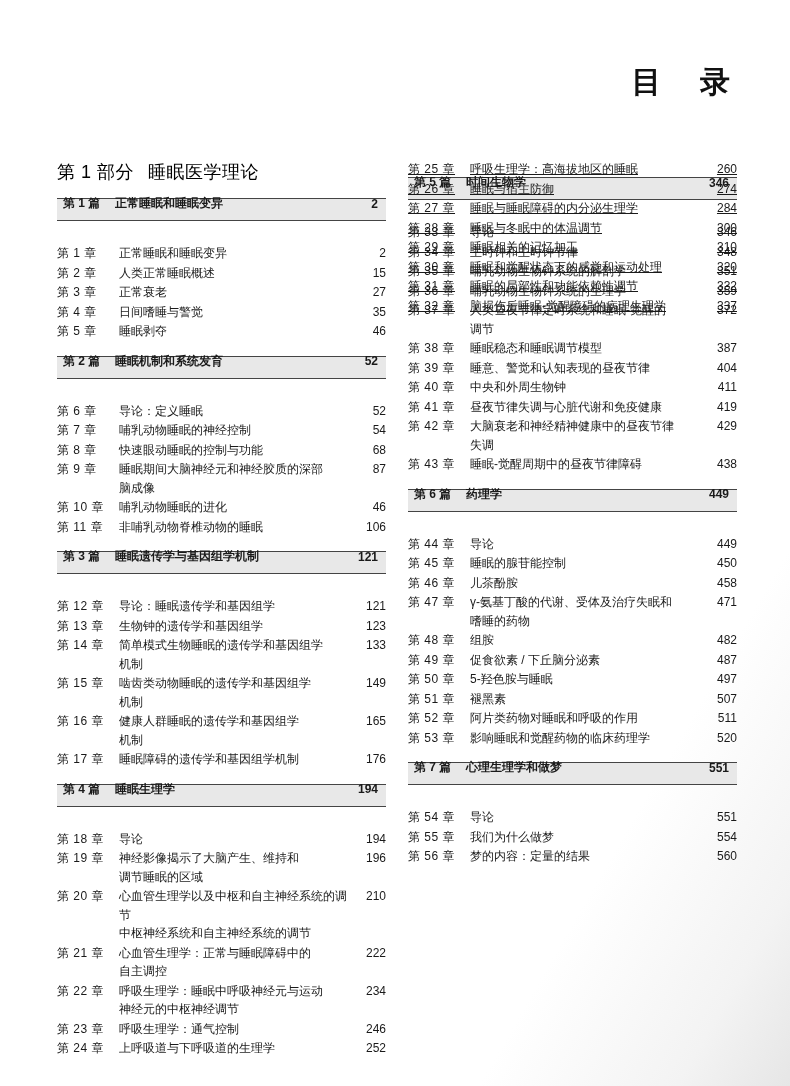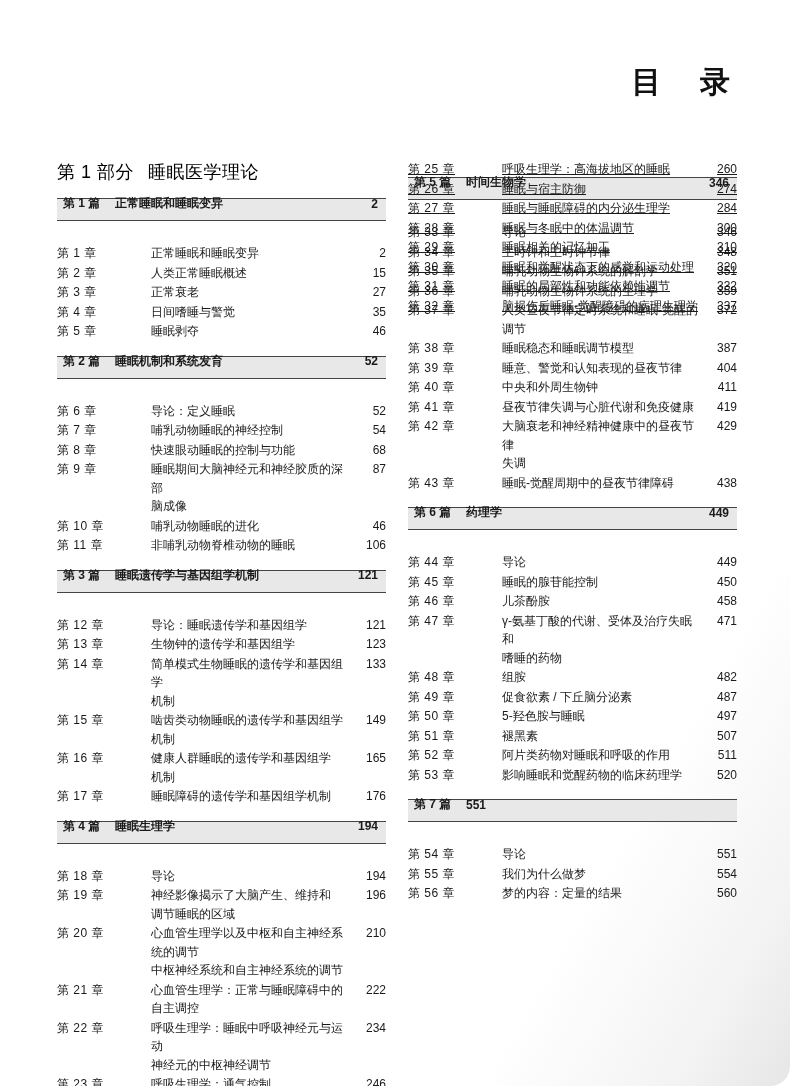--- a/index.html
+++ b/index.html
@@ -14,21 +14,20 @@
     color: #1a1a1a;
     position: relative;
     overflow: hidden;
   }
   .page {
     position: relative;
     width: 790px;
     height: 1086px;
     box-sizing: border-box;
     background: linear-gradient(120deg, #ffffff 0%, #ffffff 78%, #f3f3f3 92%, #e6e6e6 100%);
-    border-radius: 20px;
   }
   .page-title {
     position: absolute;
     right: 46px;
     top: 62px;
     font-size: 30px;
     letter-spacing: 14px;
     font-weight: bold;
     color: #111;
     font-family: "DejaVu Sans", sans-serif;
@@ -88,21 +87,20 @@
     margin-bottom: 1px;
   }
   .chapter .ch-no {
     flex: 0 0 62px;
     white-space: nowrap;
     letter-spacing: 0.5px;
   }
   .chapter .ch-title {
     flex: 1 1 auto;
     padding-right: 8px;
-    margin-left: 32px;
   }
   .chapter .ch-page {
     flex: 0 0 30px;
     text-align: right;
     font-family: "Liberation Sans", sans-serif;
   }
   .ch-title .line2 { display: block; }
   .spacer-top { height: 2px; text-decoration: underline; }
 </style>
 </head>
@@ -465,20 +463,21 @@
         </div>
         <div class="chapter">
           <span class="ch-no">第 53 章</span>
           <span class="ch-title">影响睡眠和觉醒药物的临床药理学</span>
           <span class="ch-page">520</span>
         </div>
       </div>
 
       <div class="section-head">
         <span class="sec-no">第 7 篇</span>
+        <span class="sec-name">心理生理学和做梦</span>
         <span class="sec-page">551</span>
       </div>
       <div class="chapters">
         <div class="chapter">
           <span class="ch-no">第 54 章</span>
           <span class="ch-title">导论</span>
           <span class="ch-page">551</span>
         </div>
         <div class="chapter">
           <span class="ch-no">第 55 章</span>

